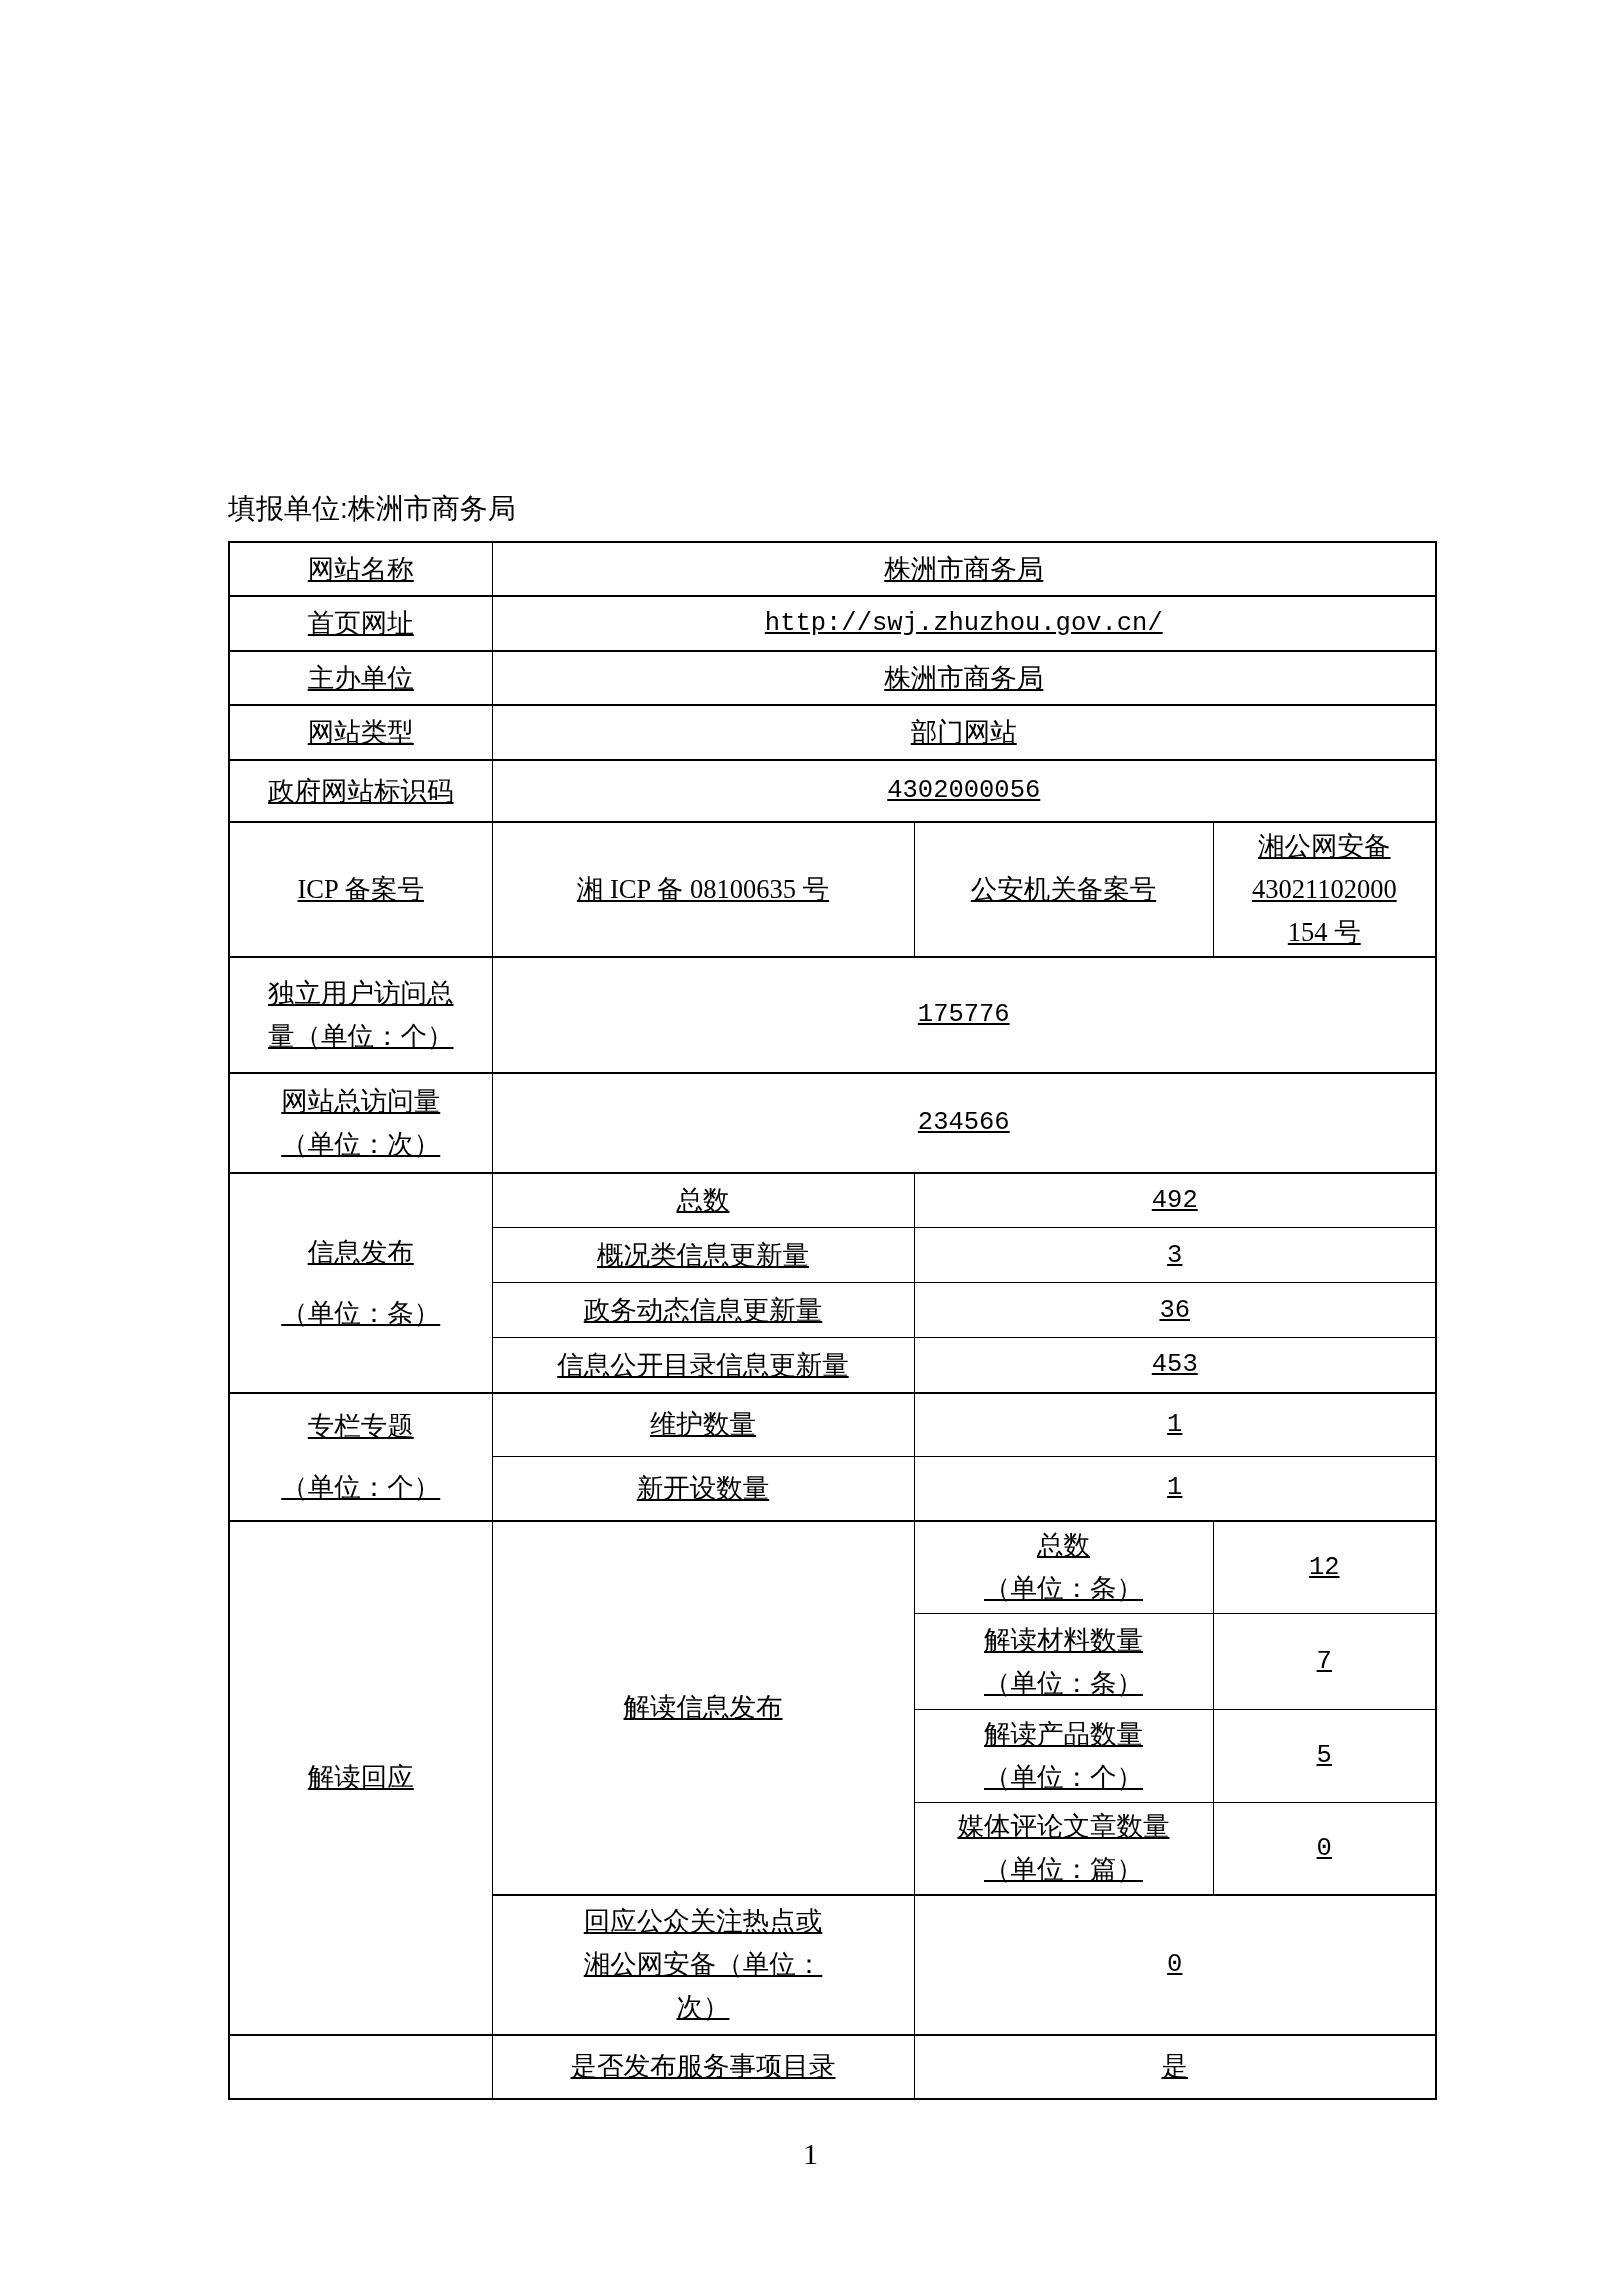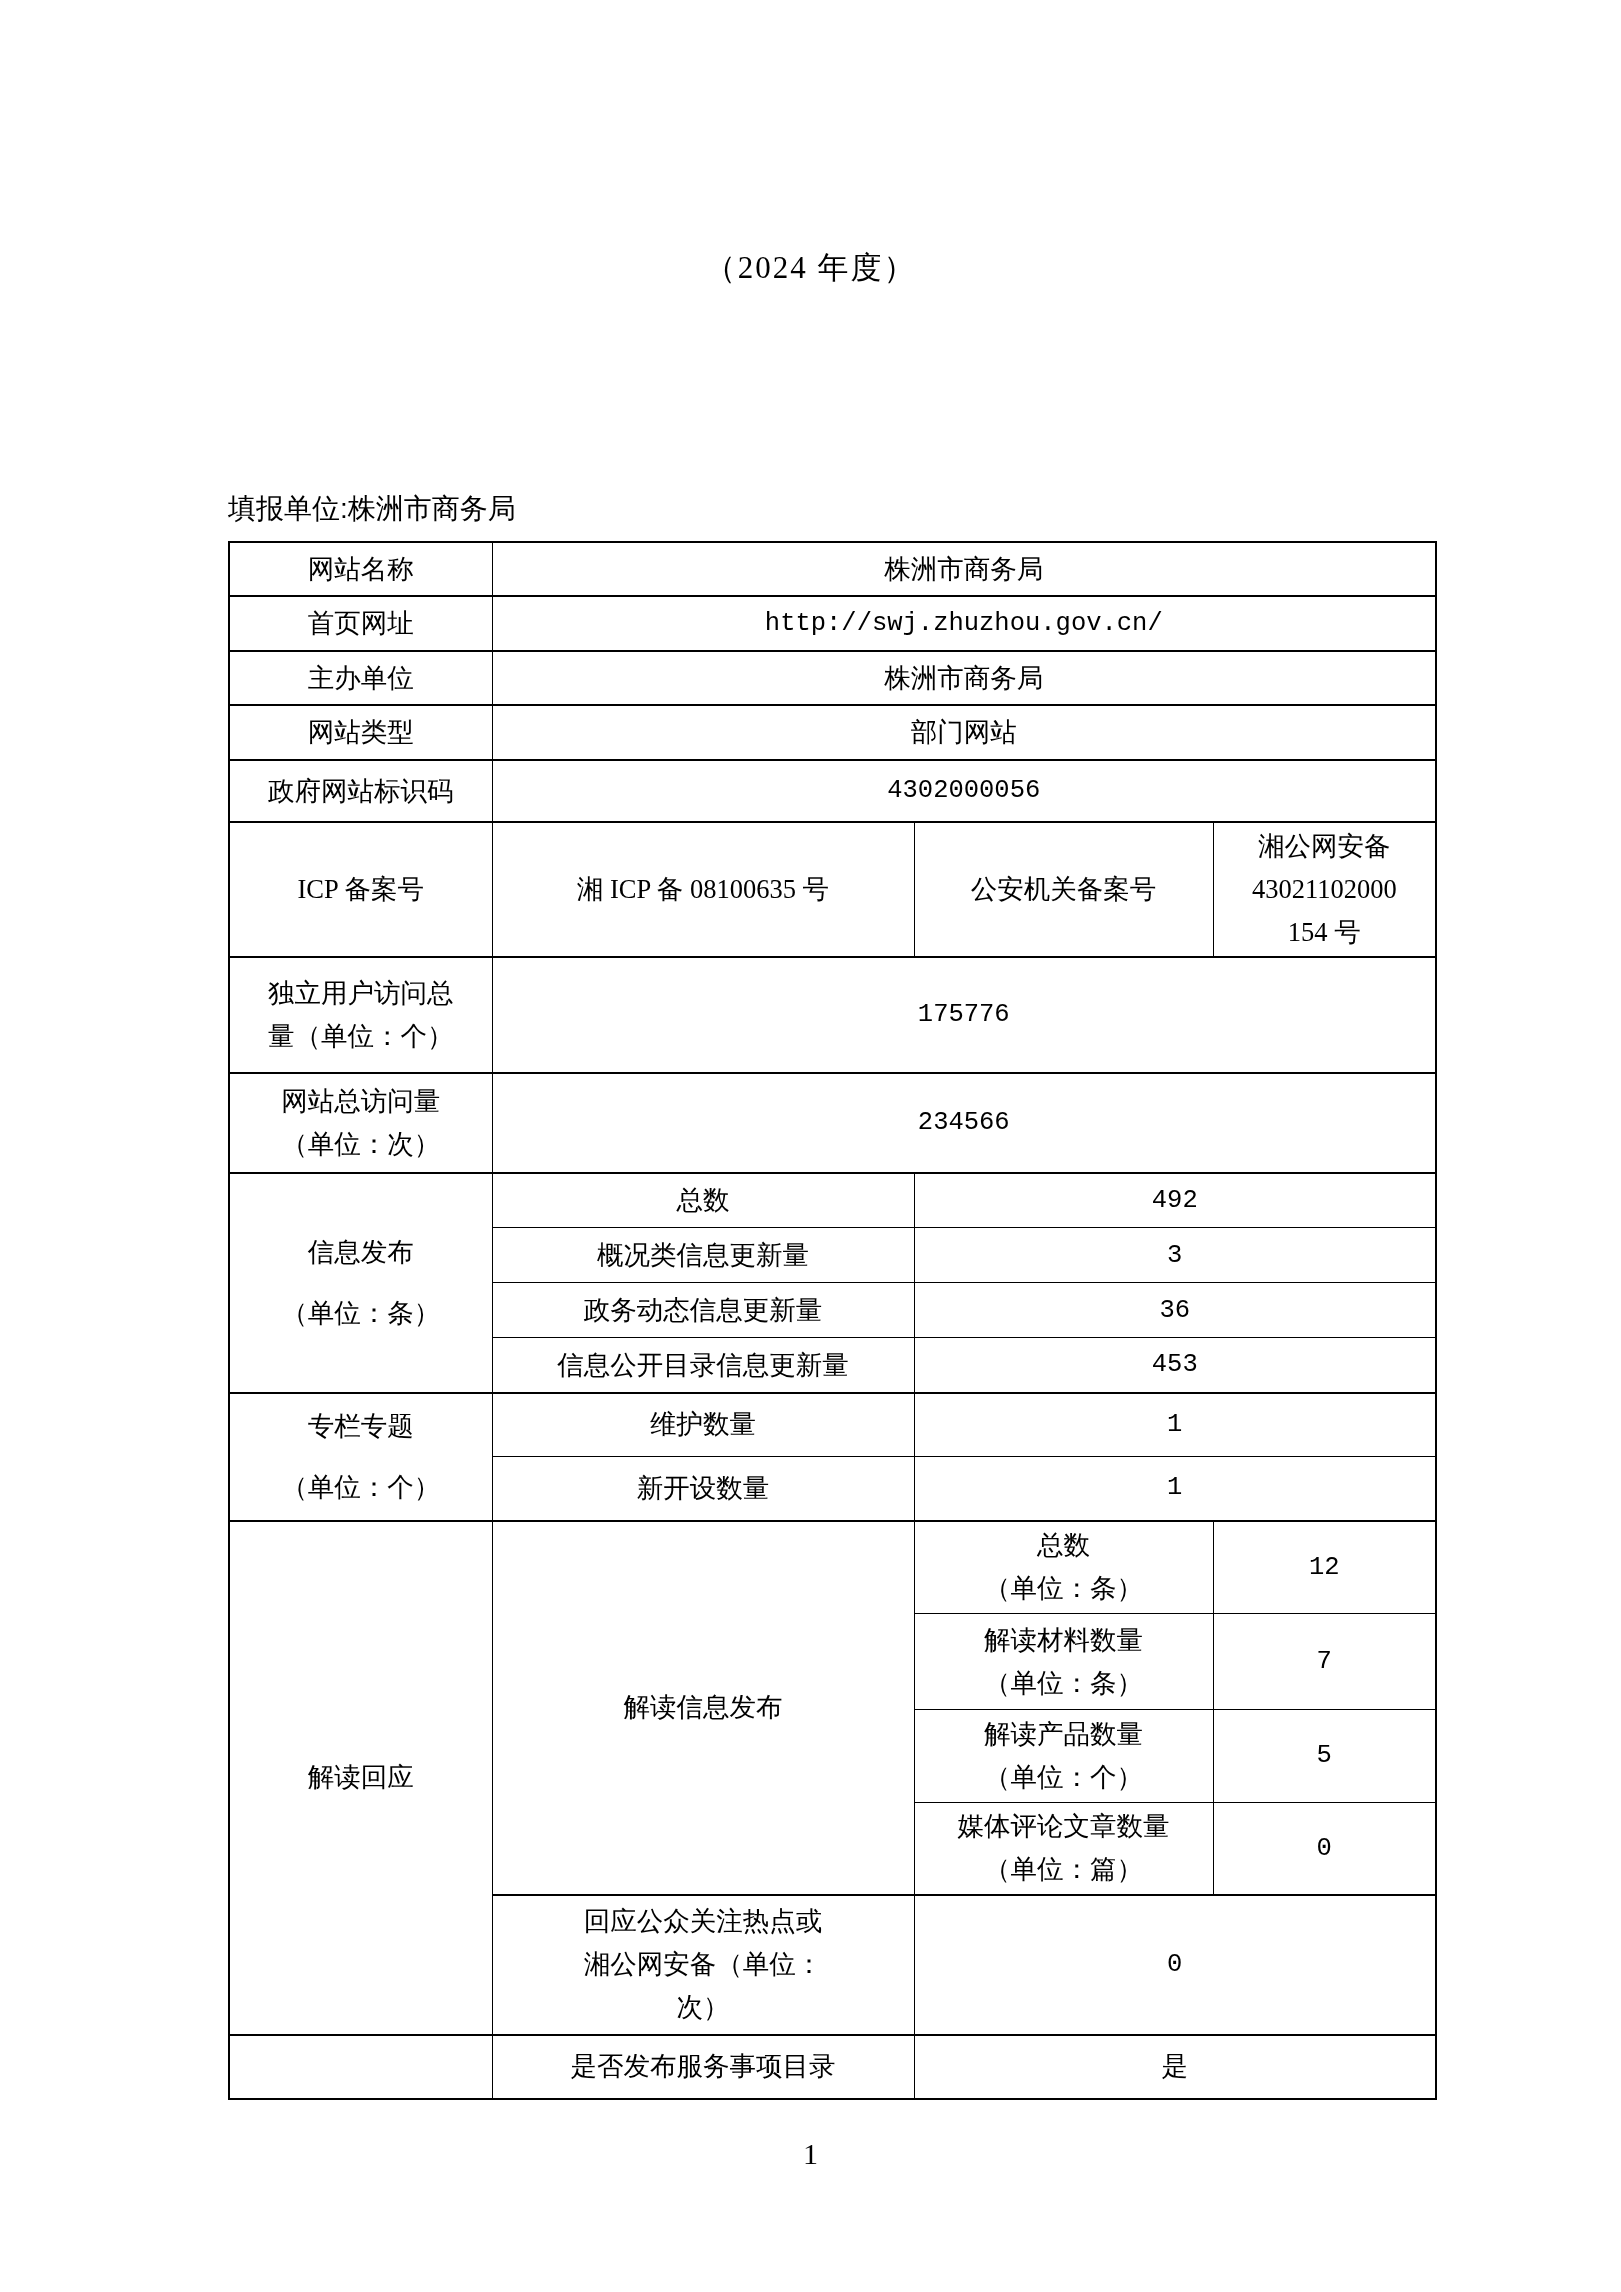--- a/index.html
+++ b/index.html
@@ -8,35 +8,34 @@
   .title{position:absolute;top:142px;left:0;width:100%;text-align:center;
          font-family:"Liberation Sans","DejaVu Sans",sans-serif;font-weight:700;
          font-size:55px;letter-spacing:4.9px;}
   .subtitle{position:absolute;top:247px;left:0;width:100%;text-align:center;
             font-size:31px;letter-spacing:2px;}
   .unit-line{position:absolute;top:490px;left:228px;
              font-family:"Liberation Sans","DejaVu Sans",sans-serif;
              font-weight:400;font-size:28px;}
   table.report{position:absolute;top:541px;left:228px;width:1208px;
                border-collapse:collapse;table-layout:fixed;
-               border:2.9px solid #000;}
+               border:2.9px solid #000;text-decoration:underline;}
   td{border:1.5px solid #000;text-align:center;vertical-align:middle;
      font-size:26.5px;line-height:1.62;padding:2px 7.8px;box-sizing:border-box;
      word-break:break-all;}
   td.bt{border-top-width:2.5px;}
   .mono{font-family:"Liberation Mono","DejaVu Sans Mono",monospace;font-size:25.5px;}
   .wide{line-height:2.3;}
   .pagenum{position:absolute;top:2137px;left:0;width:100%;text-align:center;font-size:30px;}
 </style>
 </head>
 <body>
 
 <div class="page">
 
-  <div class="subtitle">（2024 年度）</div>
   <div class="unit-line">填报单位:株洲市商务局</div>
 
   <table class="report">
     <colgroup>
       <col style="width:263px">
         <col style="width:422px">
         <col style="width:299px">
         <col style="width:223px">
     </colgroup>
 

